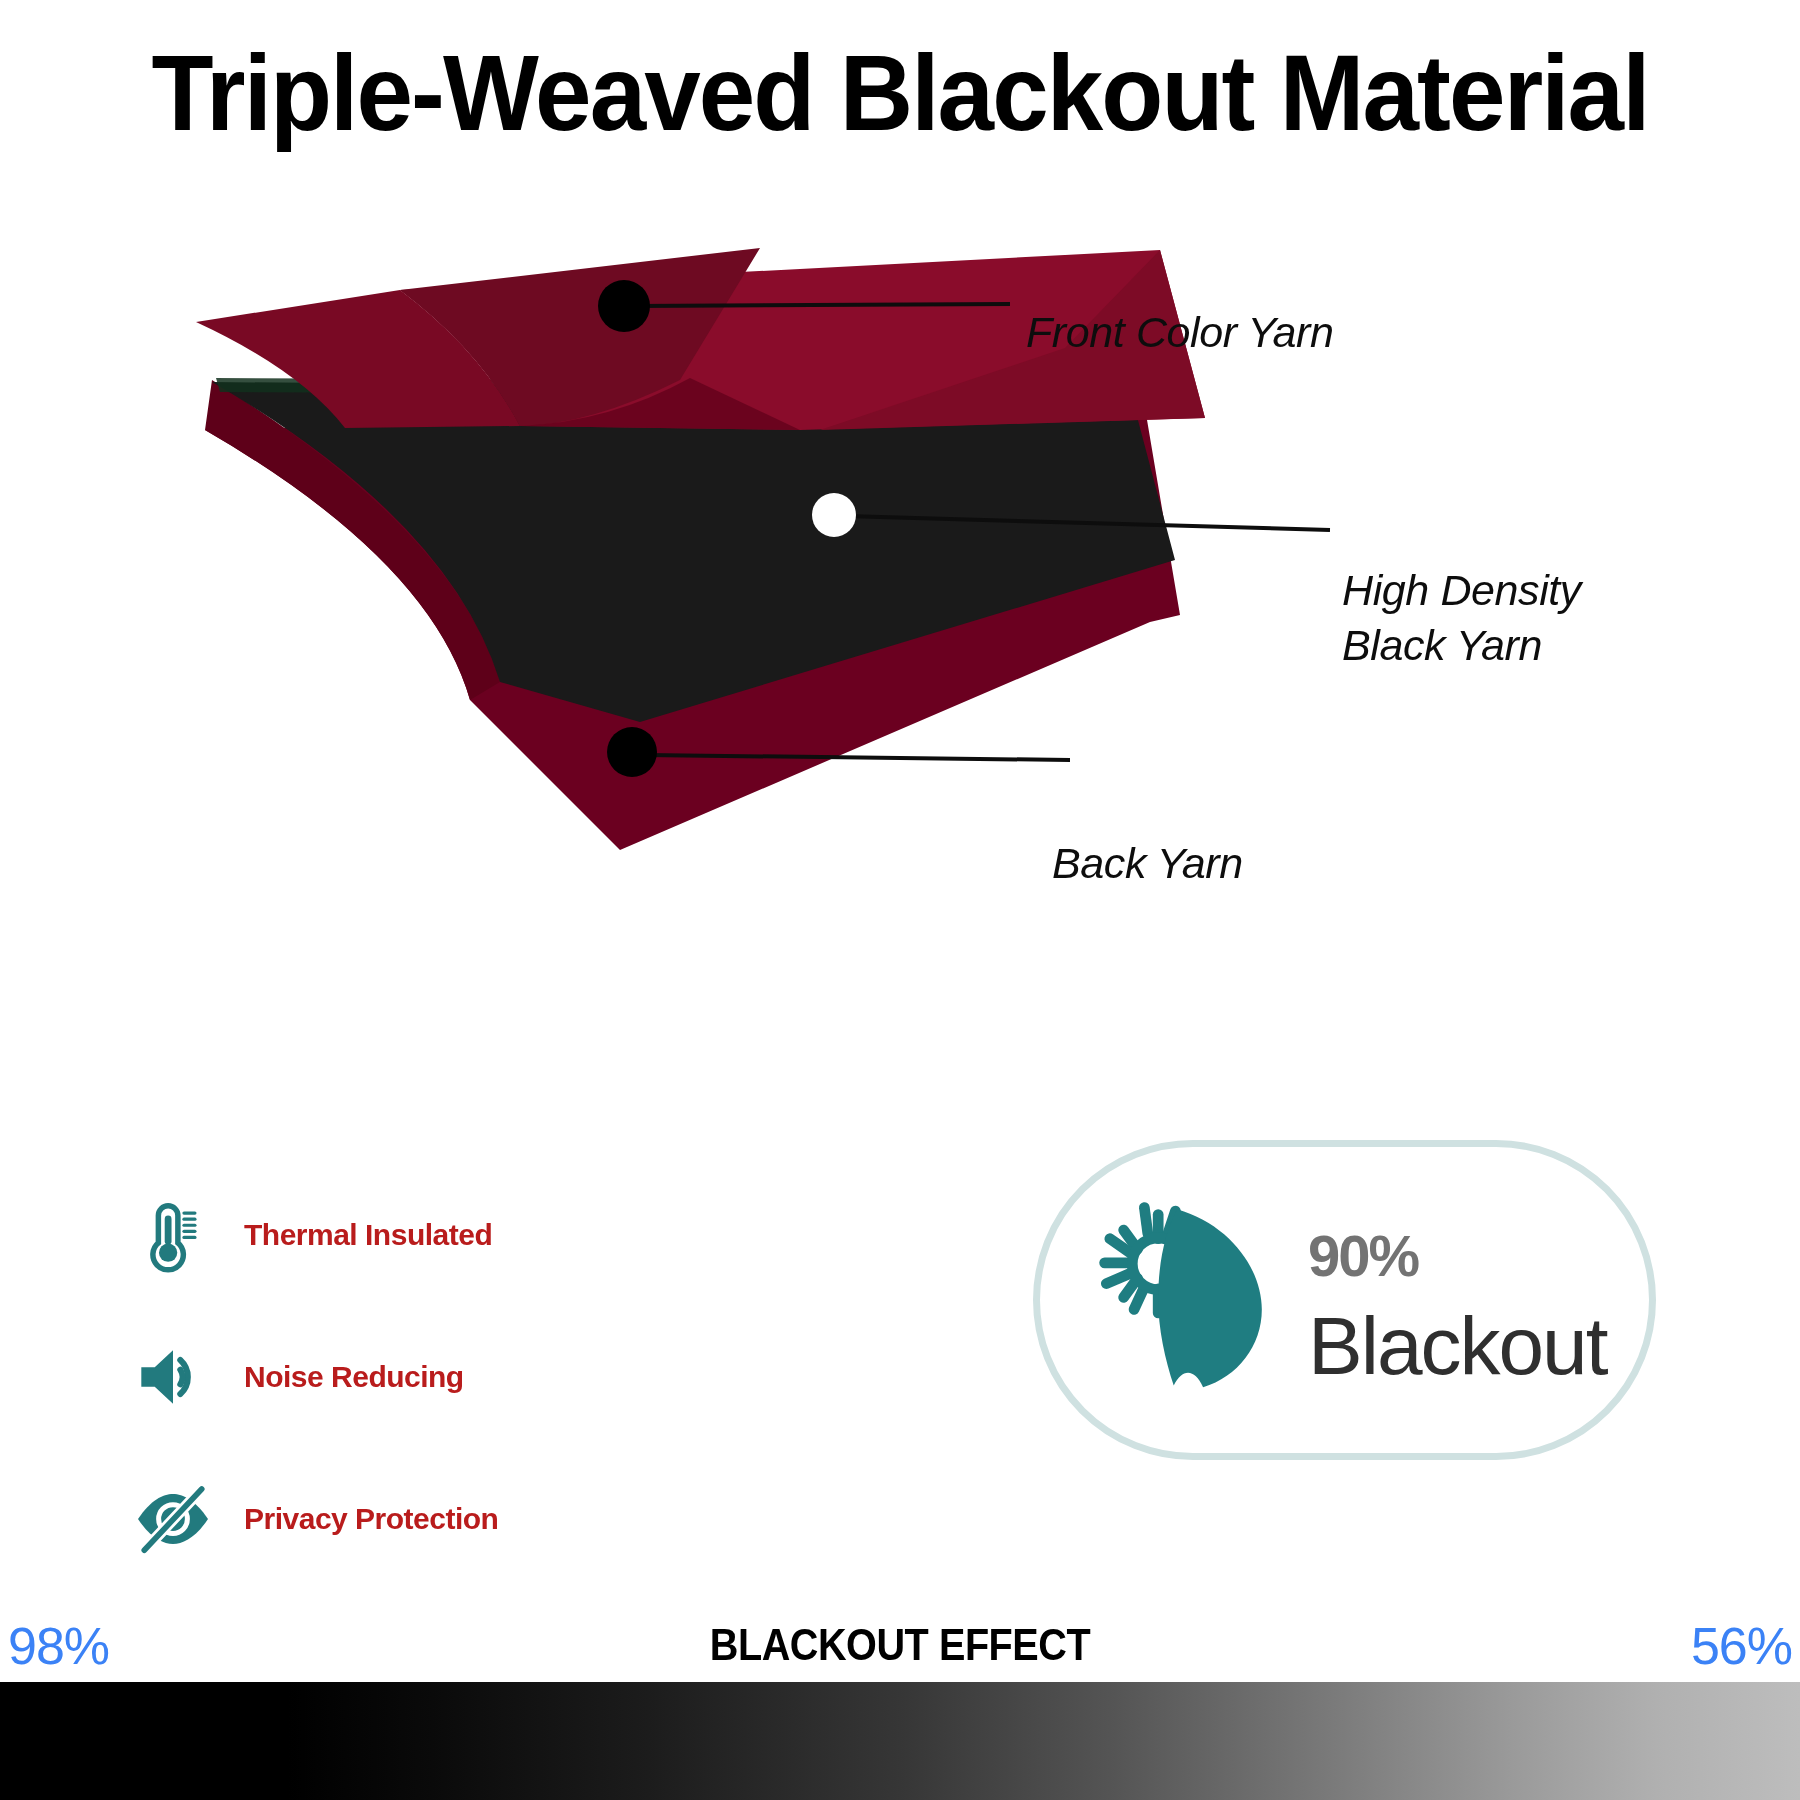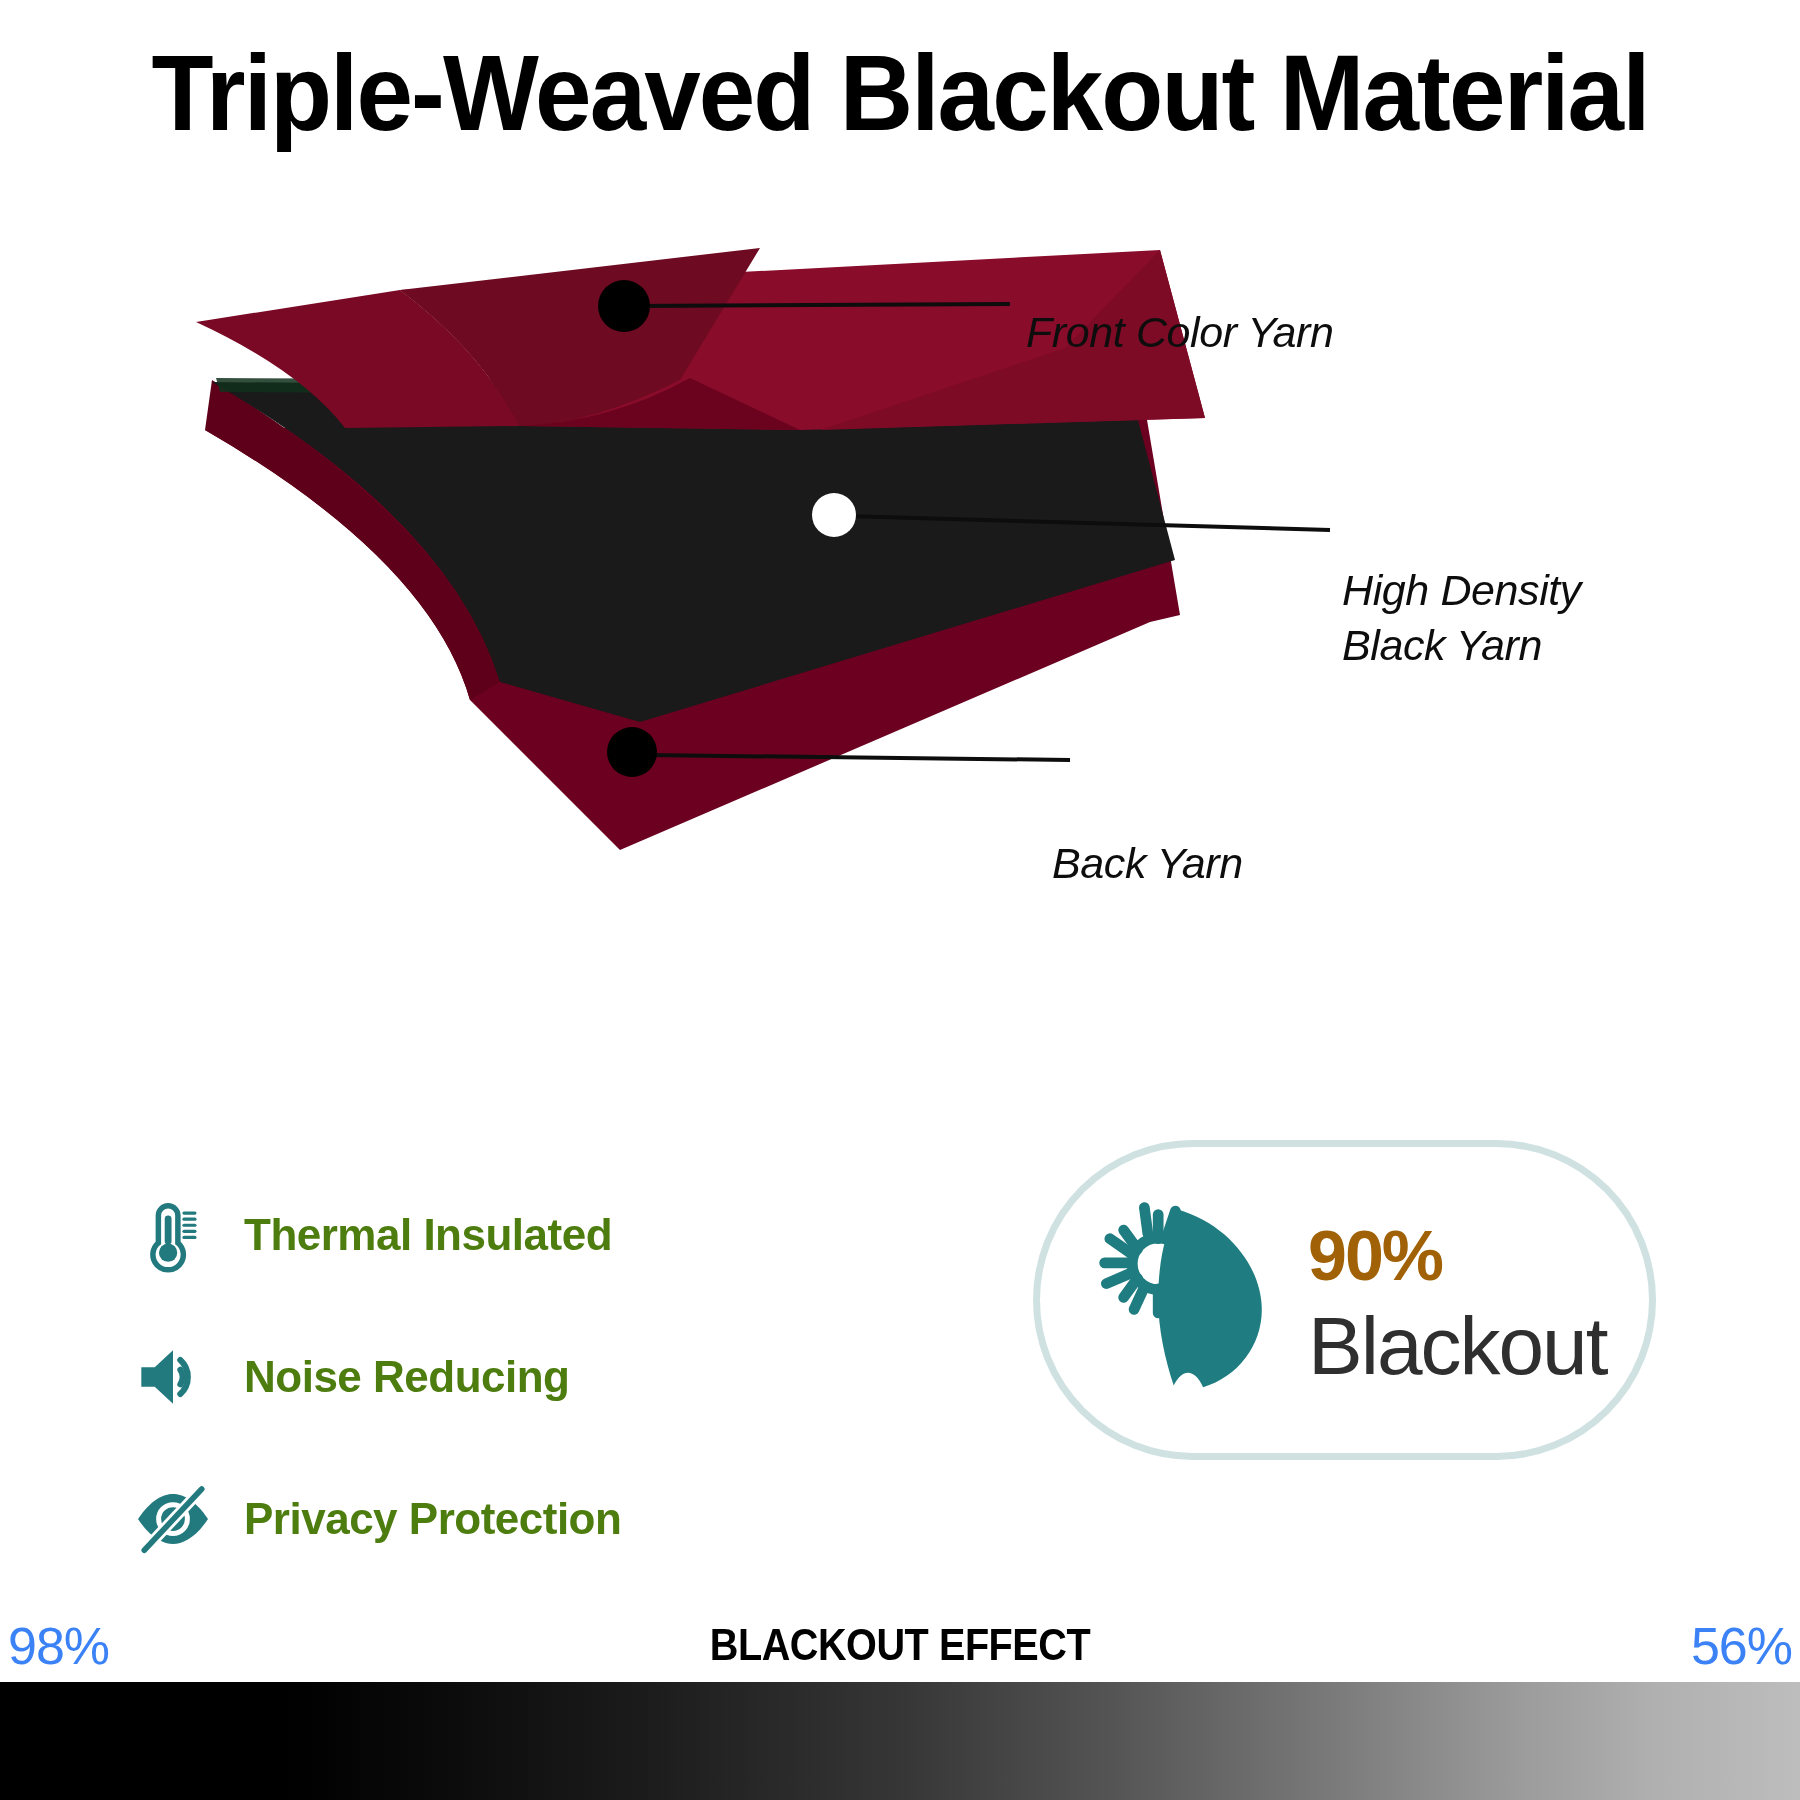--- a/index.html
+++ b/index.html
@@ -77,23 +77,23 @@
     height: 86px;
     flex: 0 0 86px;
     display: flex;
     align-items: center;
     justify-content: center;
   }
   .feature-label {
     margin-left: 28px;
     font-family: "Liberation Sans", sans-serif;
     font-weight: bold;
-    font-size: 44px;
+    font-size: 30px;
     line-height: 48px;
-    color: #4d7c0f;
+    color: #b91c1c;
     letter-spacing: -0.5px;
     white-space: nowrap;
   }
 
   
   #blackout-badge {
     position: absolute;
     left: 1033px;
     top: 1140px;
     width: 623px;
@@ -115,23 +115,23 @@
   #badge-text {
     margin-left: 22px;
     display: flex;
     flex-direction: column;
     align-items: flex-start;
     justify-content: center;
   }
   #badge-percent {
     font-family: "Liberation Sans", sans-serif;
     font-weight: bold;
-    font-size: 70px;
+    font-size: 58px;
     line-height: 92px;
-    color: #a16207;
+    color: #737373;
     letter-spacing: -2px;
   }
   #badge-word {
     font-family: "Liberation Sans", sans-serif;
     font-weight: normal;
     font-size: 82px;
     line-height: 88px;
     color: #2f2f2f;
     letter-spacing: -2px;
   }

